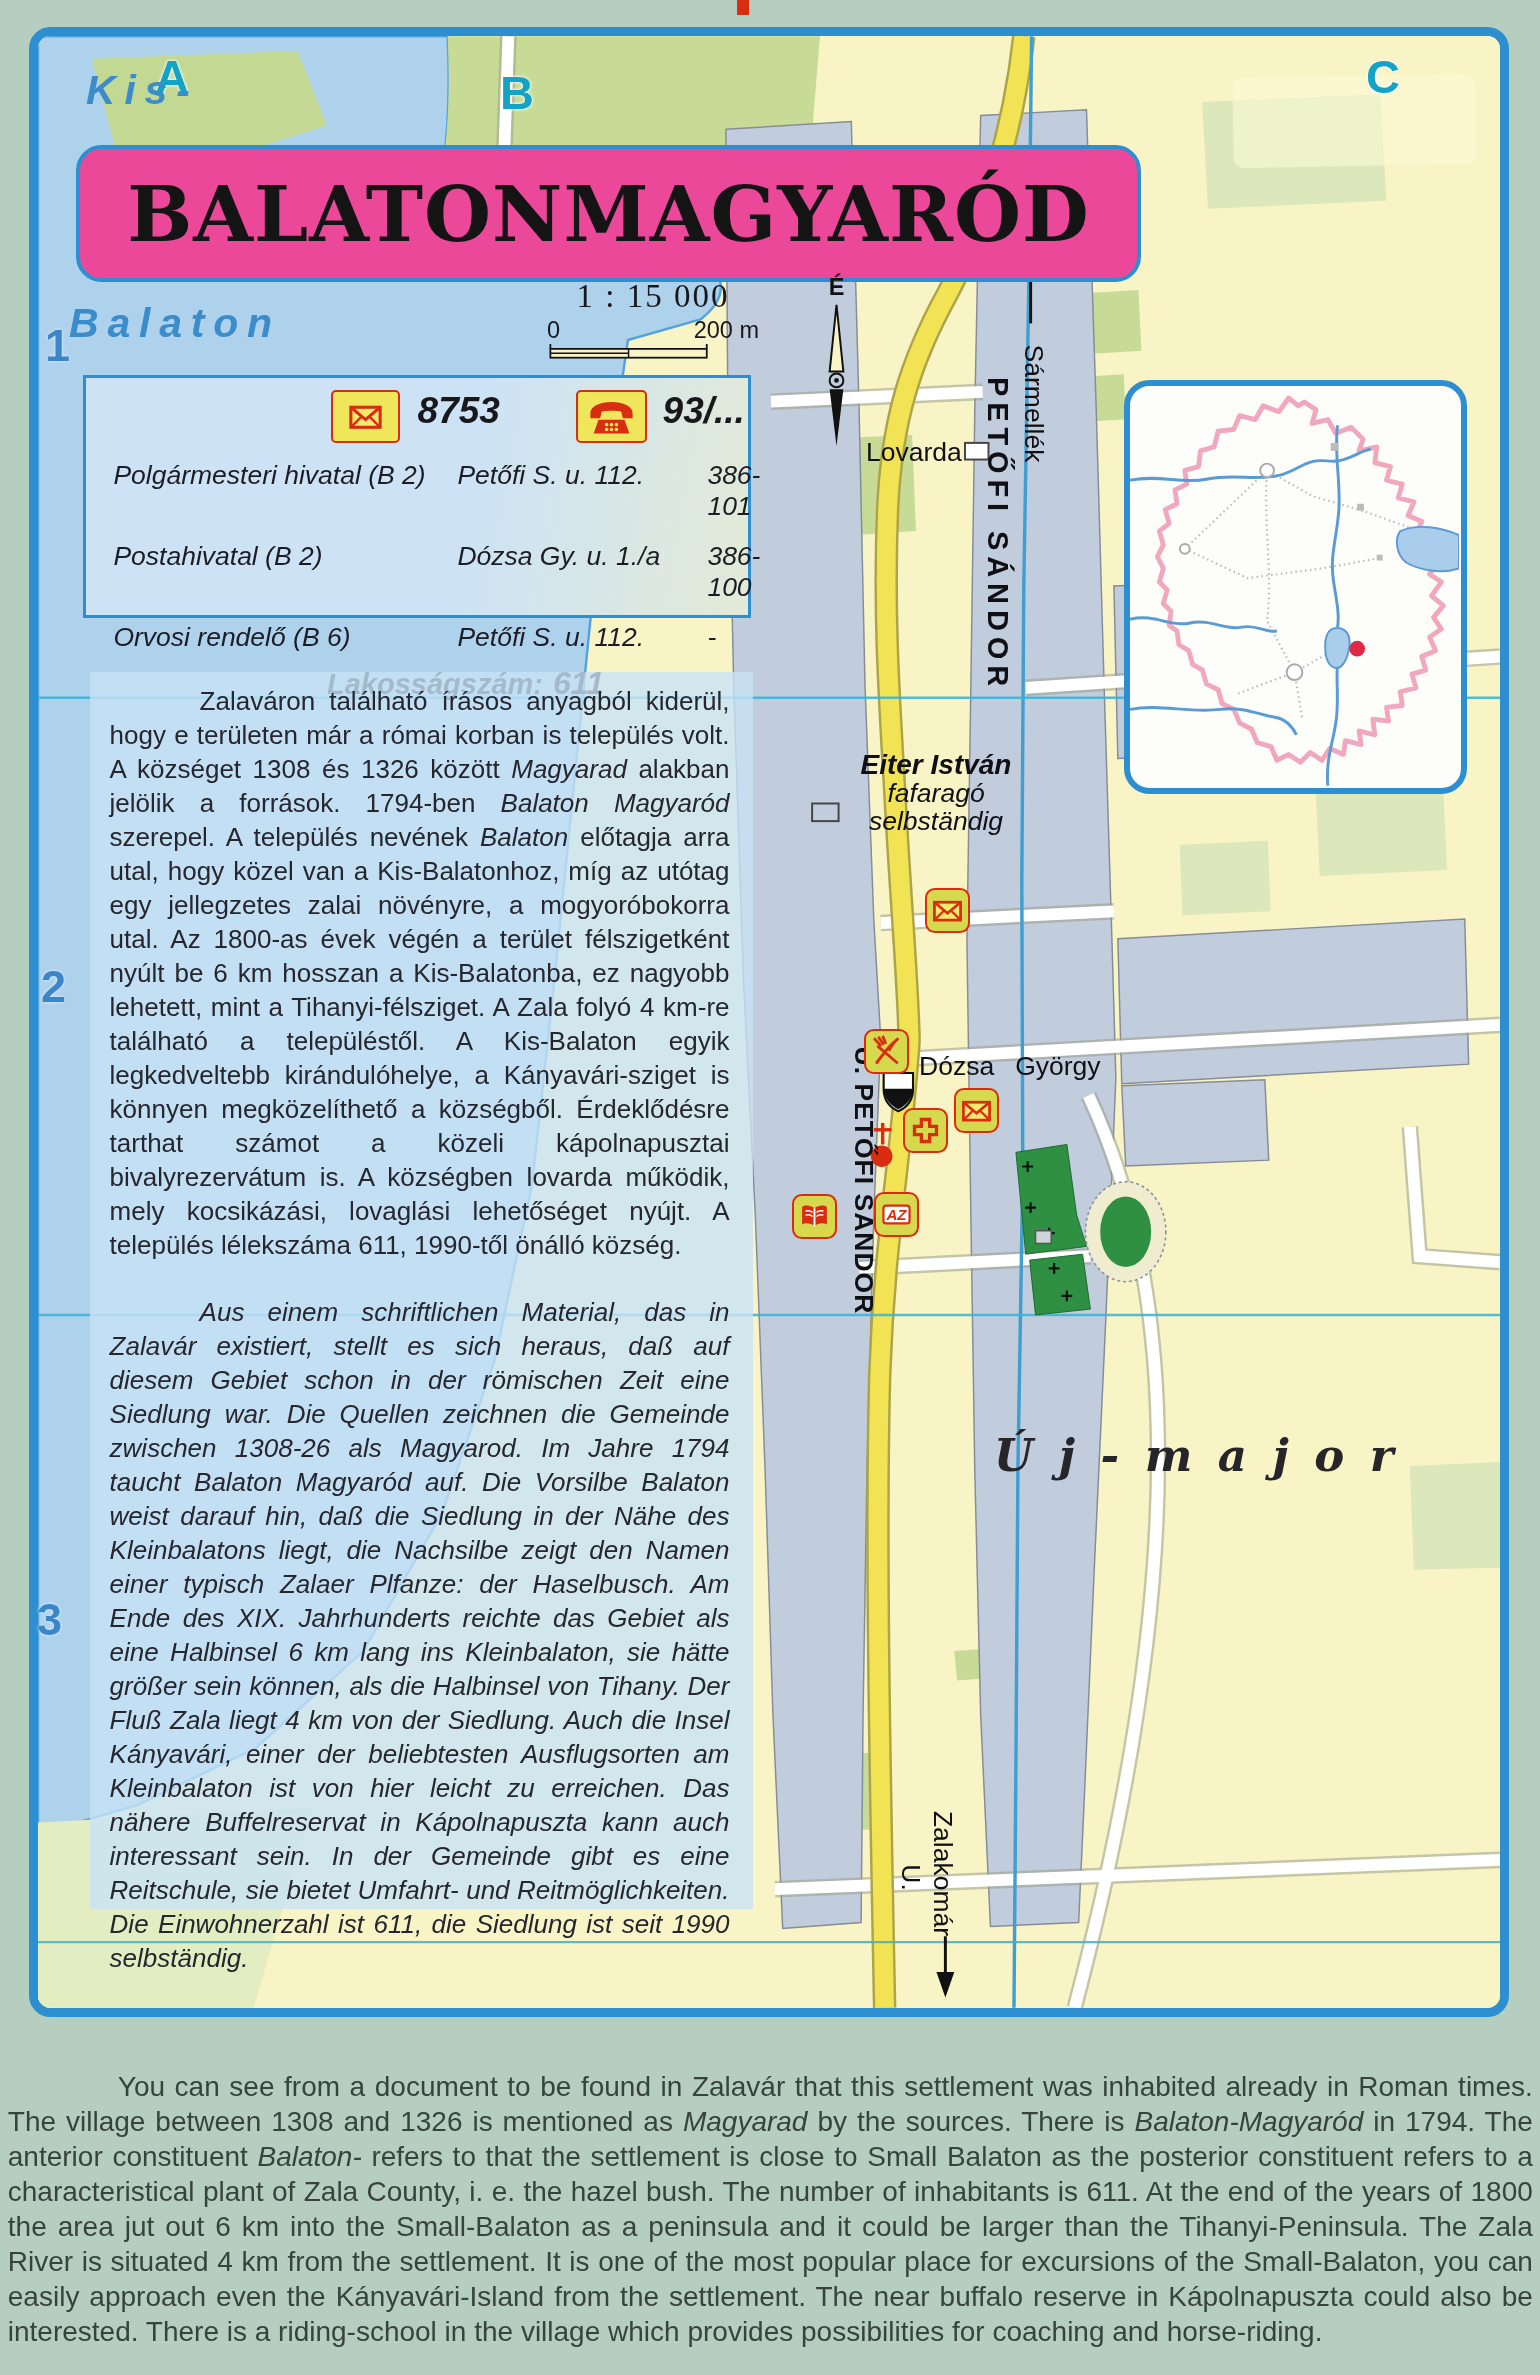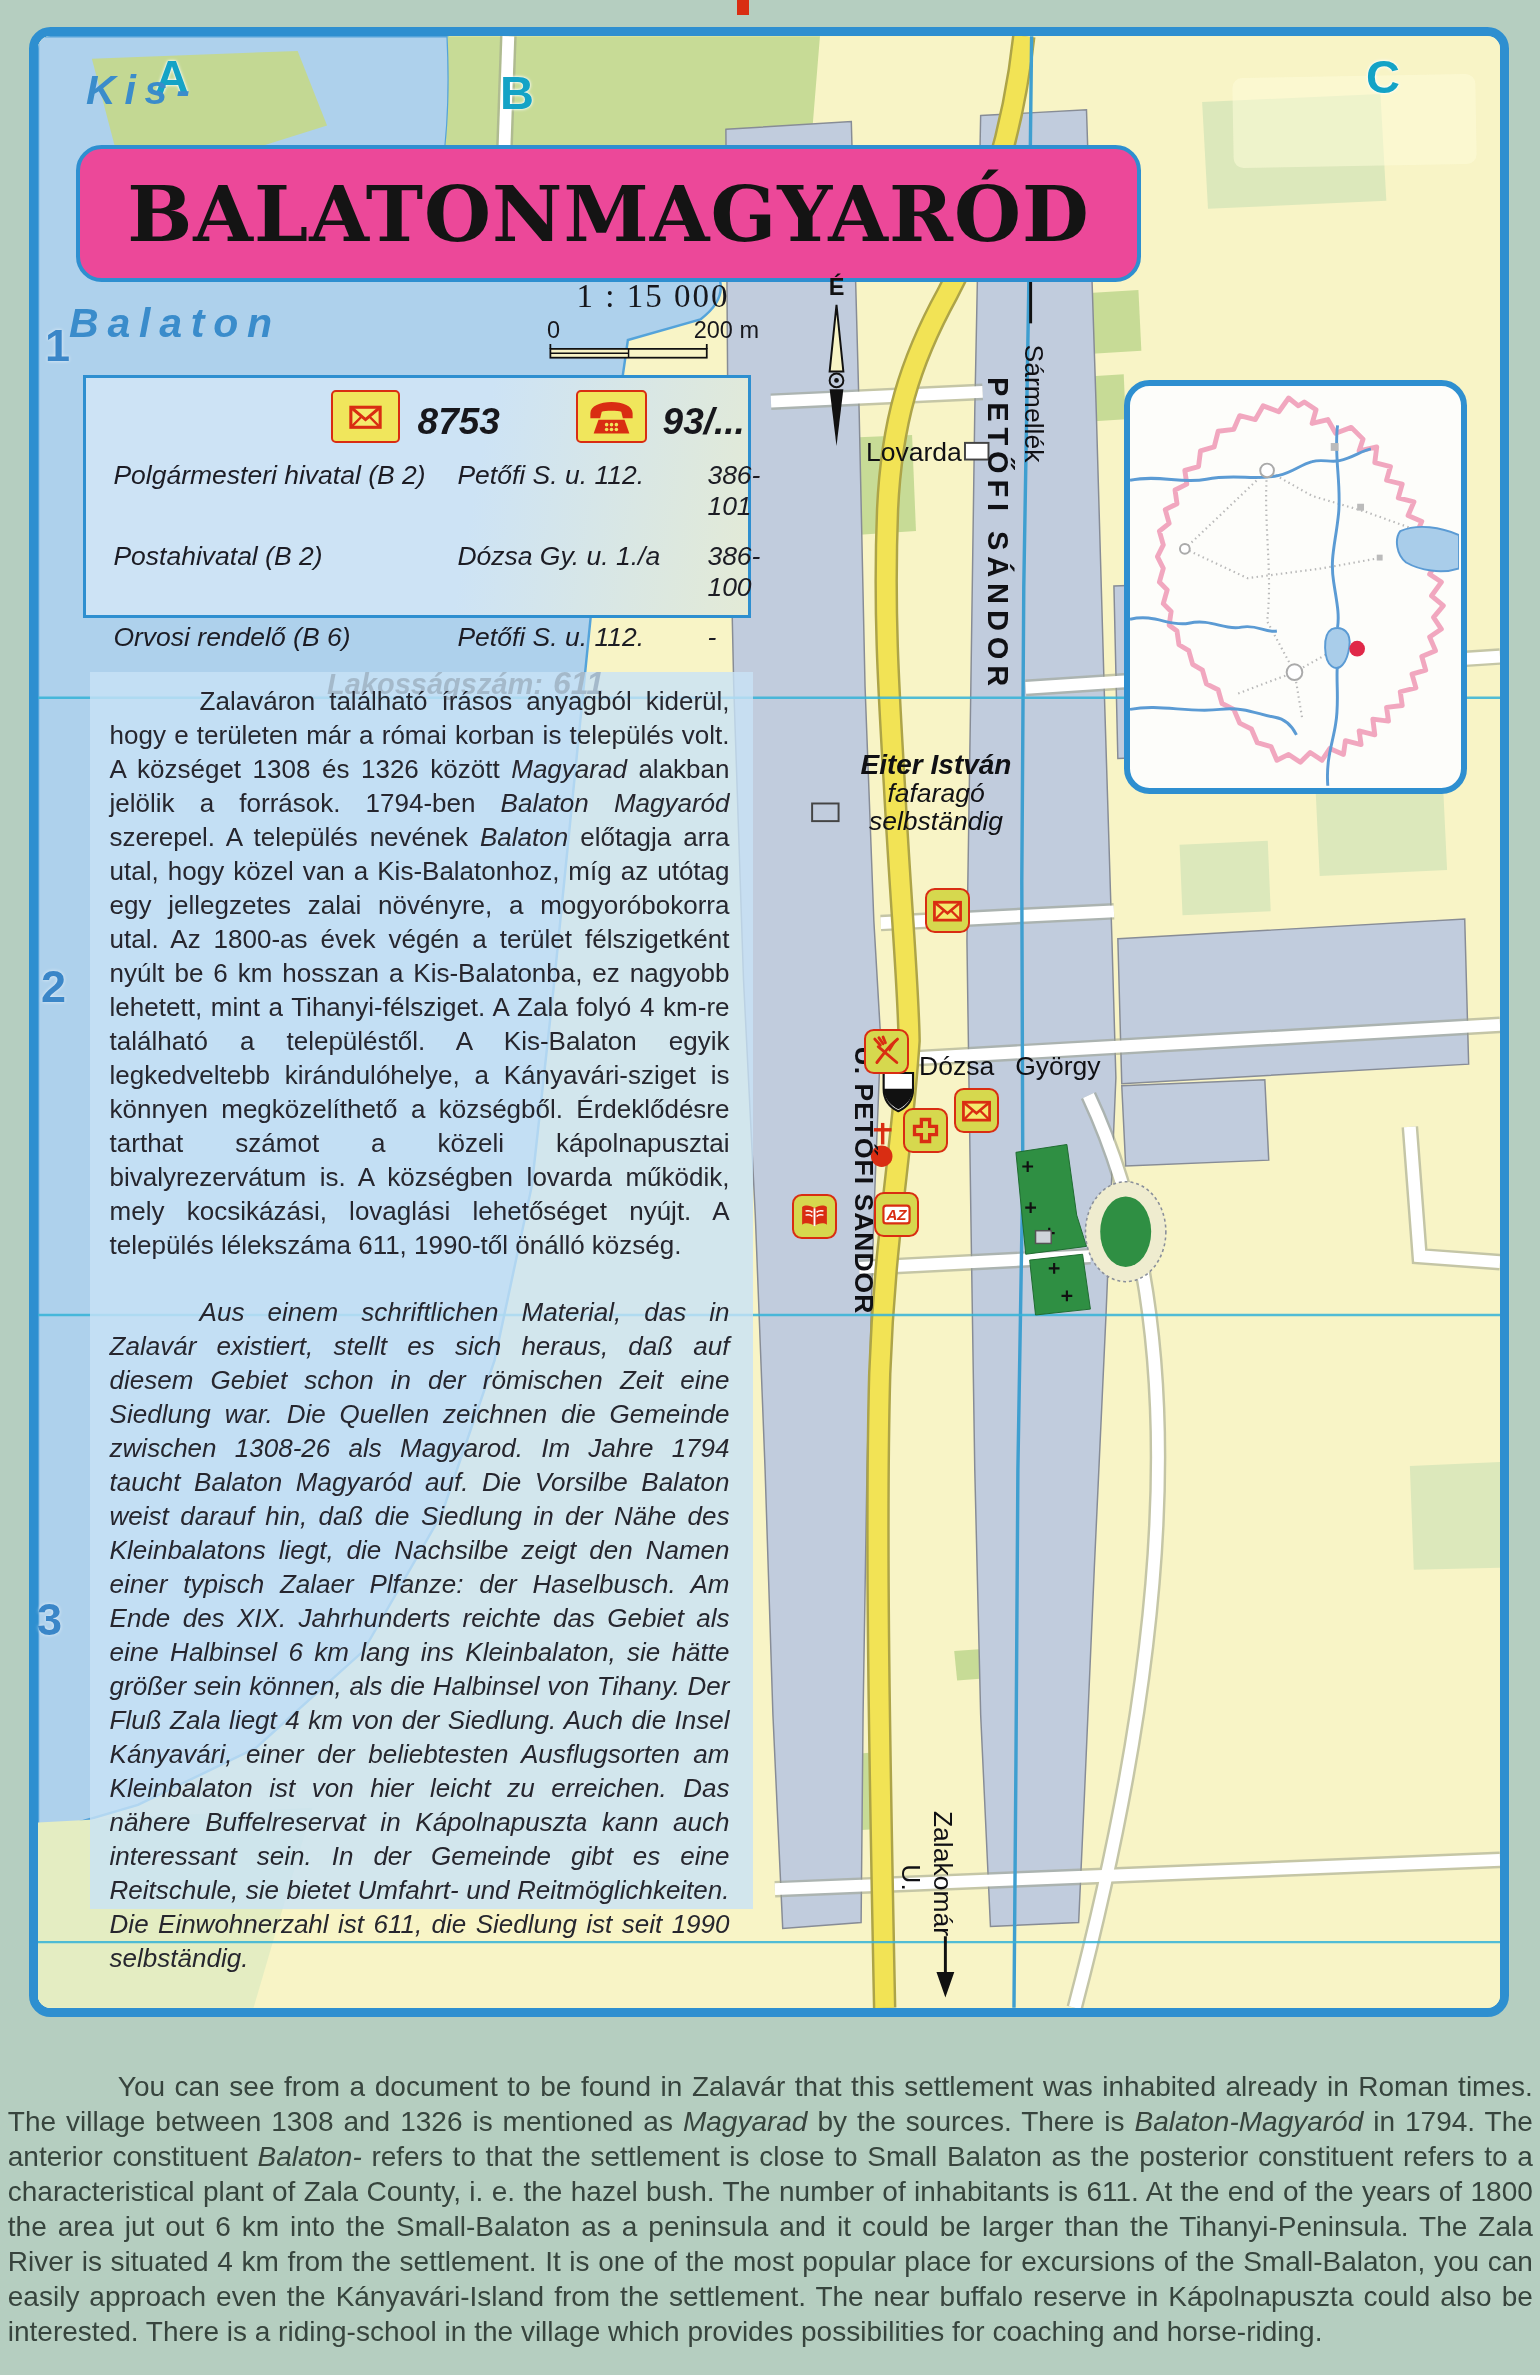--- a/index.html
+++ b/index.html
@@ -35,21 +35,21 @@
   .scale-block{left:545px;top:278px;width:216px;}
   .scale-ratio{font-family:"Liberation Serif",serif;font-size:33px;color:#17171c;
                text-align:center;letter-spacing:2px;}
   .scale-labels{display:flex;justify-content:space-between;font-size:23.5px;color:#17171c;
                 margin-top:2px;padding:0 2px;}
   .scale-bar{margin-left:3.9px;}
 
   
   .info-box{left:83px;top:375px;width:668px;height:243px;border:3.9px solid #2e8fd0;
             background:linear-gradient(100deg,#cde3f5 58%,#e3ead6 100%);box-sizing:border-box;}
-  .info-head{display:flex;align-items:flex-end;margin:11.8px 0 0 245px;}
+  .info-head{display:flex;align-items:flex-start;margin:11.8px 0 0 245px;}
   .info-big{font-size:37px;font-weight:bold;font-style:italic;color:#17171c;}
   .info-grid{display:grid;grid-template-columns:325px 231px 82px;margin:17.6px 0 0 27.4px;
              row-gap:8.8px;font-style:italic;font-size:26.5px;color:#1c1c24;gap:19px;}
   .info-grid .ph{text-align:left;}
   .info-pop{margin:11.8px 0 0 241px;font-style:italic;font-size:29px;font-weight:bold;color:#17171c;}
   .info-pop b{font-size:32px;}
 
   
   .text-panel{left:90px;top:672px;width:663px;height:1237px;
               background:rgba(200,226,246,0.8);}
@@ -297,20 +297,21 @@
   <div class="abs vlabel street-reg" style="left:874px;top:1857px;width:137px;height:33px;">Zalakomár</div>
   <div class="abs vlabel street-reg" style="left:896px;top:1861px;width:29px;height:33px;">U.</div>
   <div class="abs mlabel" style="left:919px;top:1051px;font-size:26.5px;word-spacing:13.7px;">Dózsa György</div>
   <div class="abs mlabel" style="left:1319px;top:657px;font-size:23.5px;">u.</div>
   <div class="abs mlabel" style="left:866px;top:437px;font-size:26.5px;">Lovarda</div>
   <div class="abs eiter" style="left:845px;top:751px;">
     <div class="l1">Eiter István</div>
     <div class="l23">fafaragó</div>
     <div class="l23">selbständig</div>
   </div>
+  <div class="abs ujmajor" style="left:994px;top:1429px;">Új-major</div>
 
   <div class="abs micon" style="left:864px;top:1029px;">
     <svg width="33" height="33" viewBox="0 0 24 24" stroke="#d92d12" stroke-width="2.1" fill="none" stroke-linecap="round">
       <path d="M6,8.5 L19.5,20"></path>
         <path d="M3.5,3 L7.5,7.5"></path>
         <path d="M6.5,2 L9.5,6.4"></path>
         <path d="M9.5,1.5 L11.2,5.6"></path>
       <path d="M20,3 C17,5.5 14,8.5 11.5,11.5 L5,20"></path>
       <path d="M20,3 C17.5,4.8 14.8,7.6 12.6,10.4 L14.4,12.2 C16.4,9 18.4,5.8 20,3 Z" fill="#d92d12" stroke="none"></path>
     </svg>

